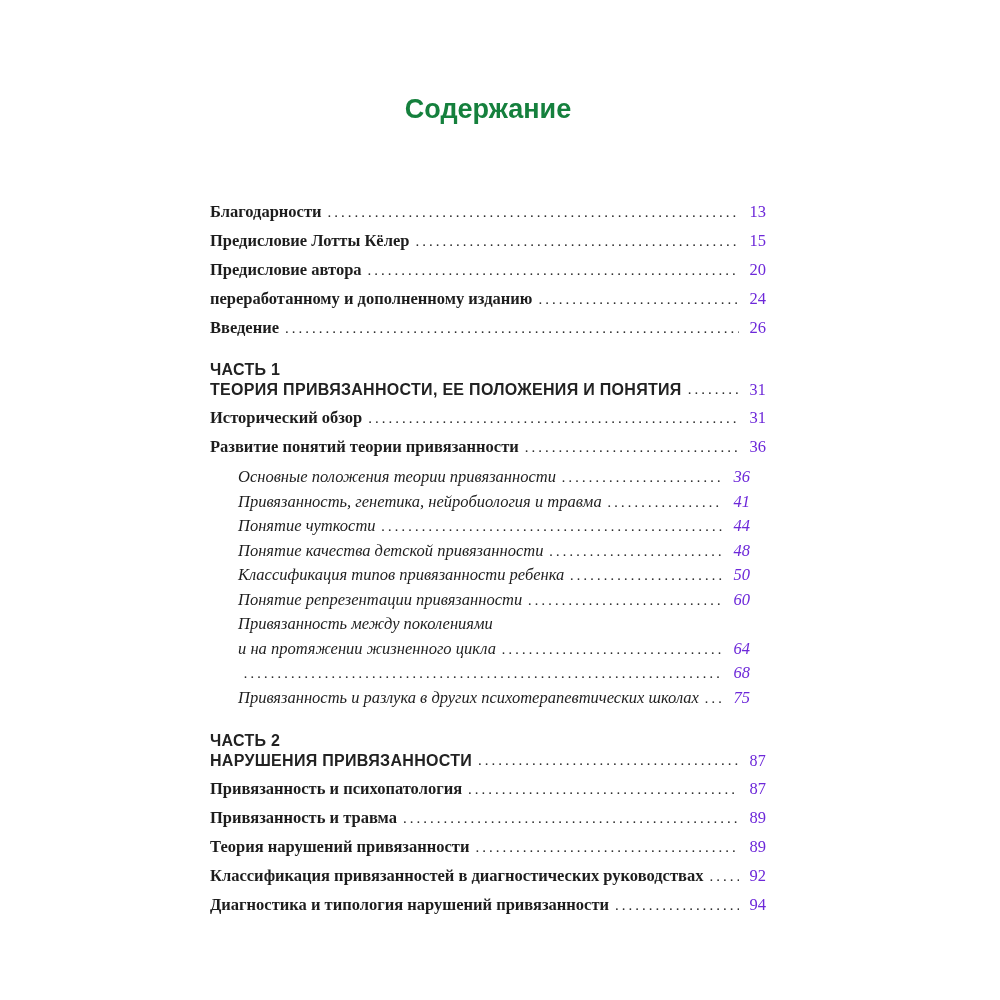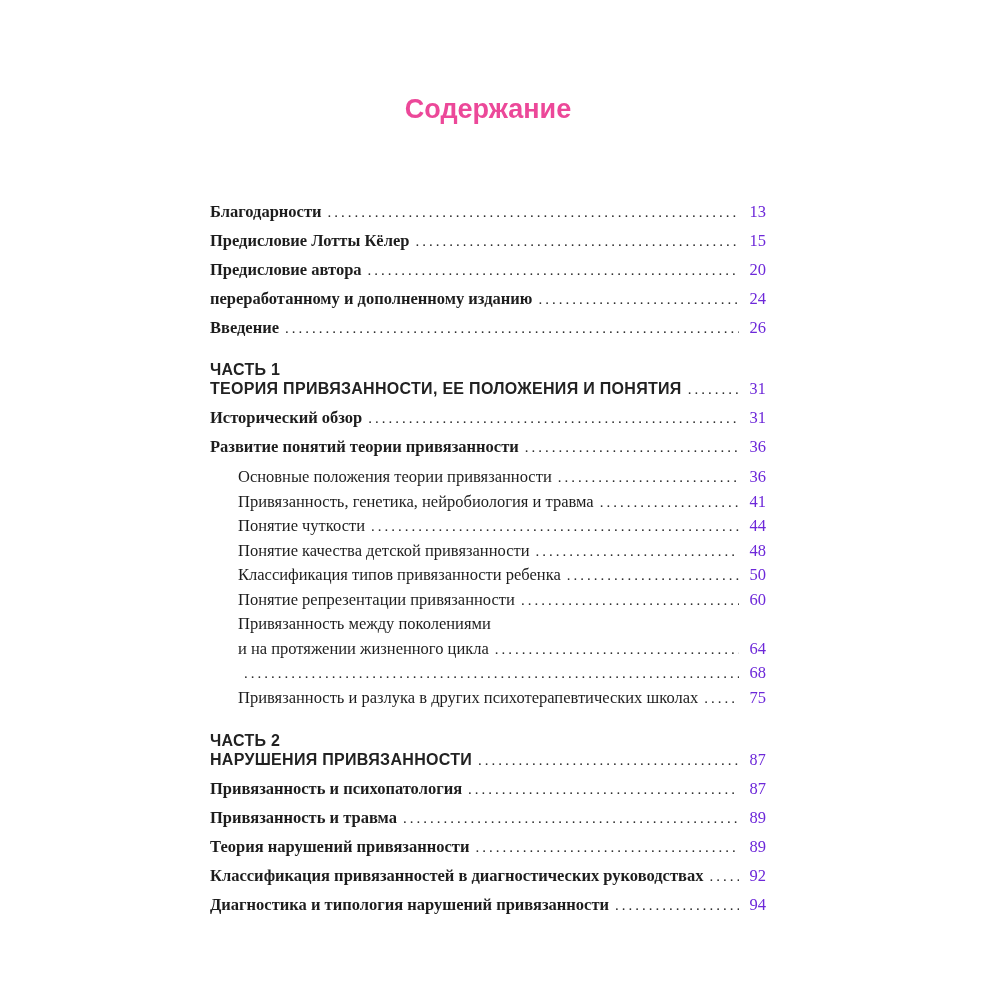--- a/index.html
+++ b/index.html
@@ -19,51 +19,52 @@
     box-sizing: content-box;
     width: 556px;
     padding: 94px 0 0 210px;
   }
   .page-title {
     font-family: "Liberation Sans", sans-serif;
     font-weight: 700;
     font-size: 27px;
     line-height: 31px;
     text-align: center;
-    color: #ec4899;
+    color: #15803d;
     margin: 0 0 76px 0;
   }
   .entry {
     font-size: 16.5px;
   }
   .entry.bold {
     font-weight: 700;
     line-height: 22px;
     margin: 0 0 7px 0;
   }
   .entry.sub {
     font-weight: 400;
     line-height: 24.5px;
-    margin: 0 0 0 28px;
+    margin: 0 16px 0 28px;
+    font-style: italic;
   }
   .entry.section {
     font-family: "Liberation Sans", sans-serif;
     font-weight: 700;
     font-size: 16px;
     line-height: 19px;
     letter-spacing: 0.3px;
     color: #222222;
     margin: 21px 0 8px 0;
   }
   .pre-line {
     display: block;
   }
   .row {
     display: flex;
-    align-items: flex-start;
+    align-items: center;
   }
   .txt {
     white-space: pre-wrap;
   }
   .dots {
     flex: 1;
     overflow: hidden;
     white-space: nowrap;
     margin: 0 3px 0 6px;
     font-family: "Liberation Serif", serif;

